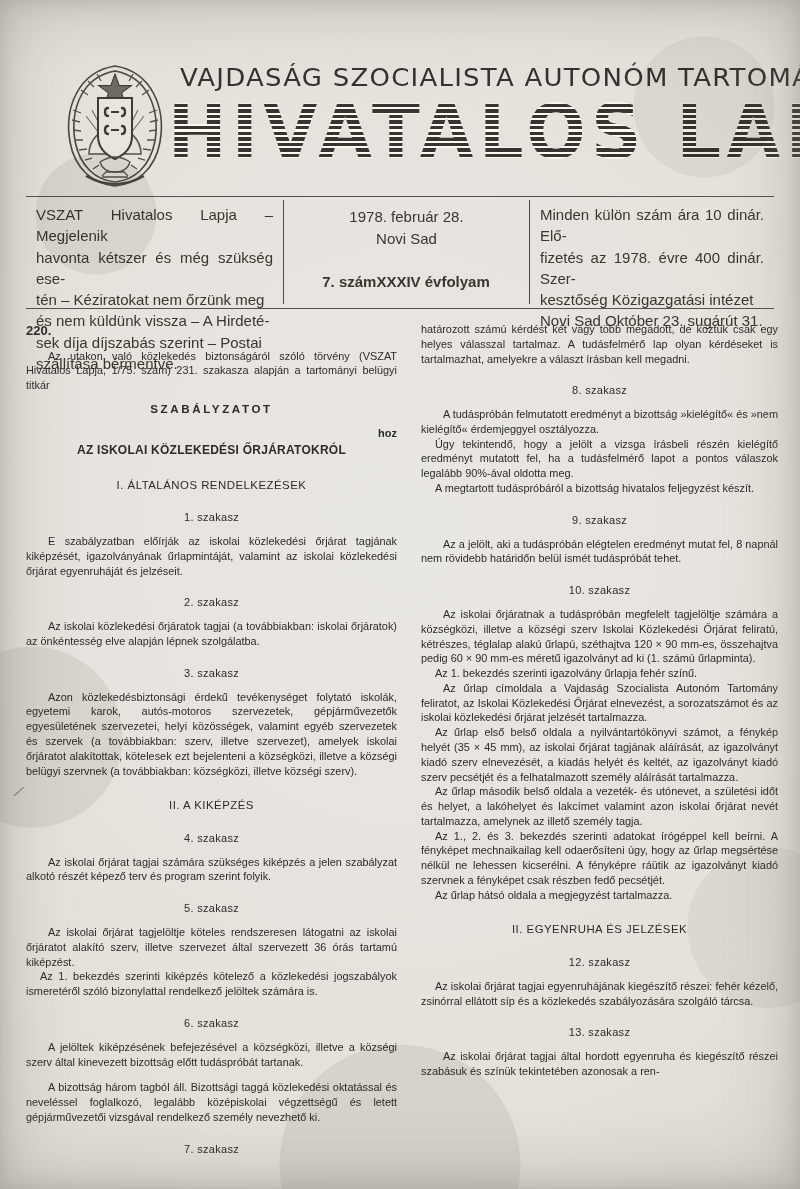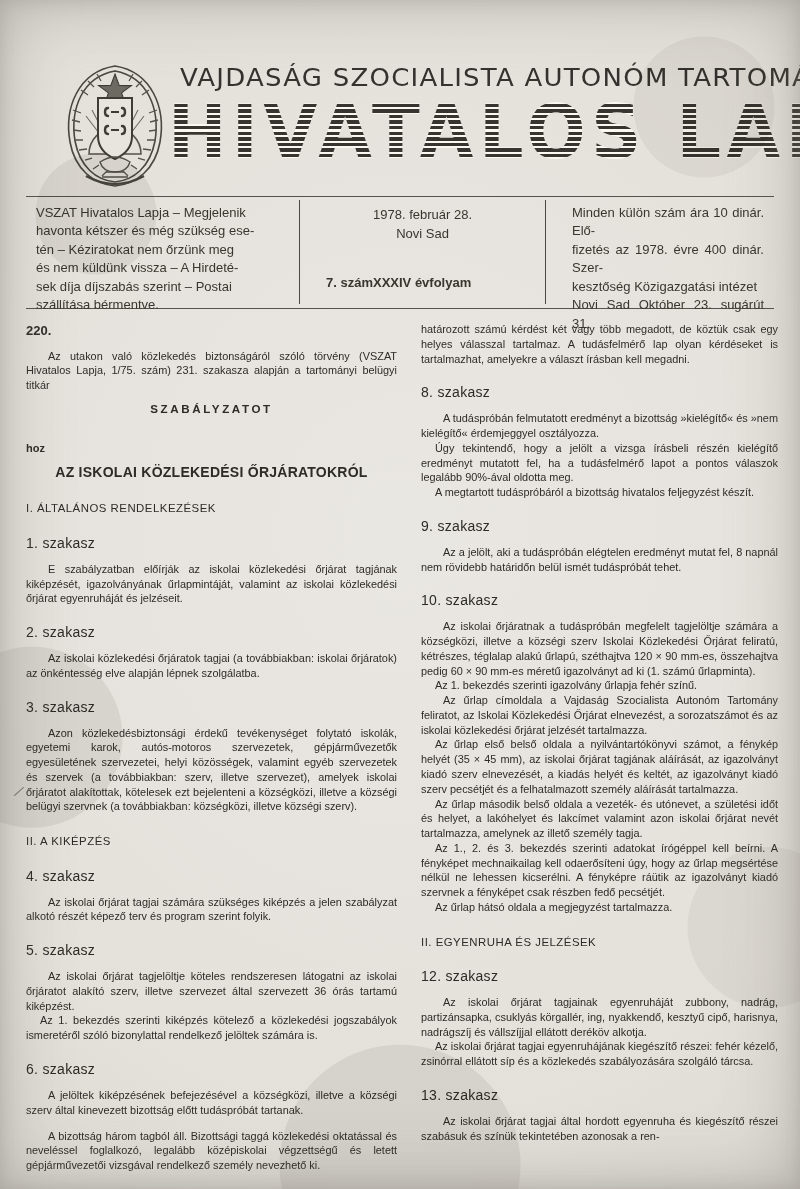--- a/index.html
+++ b/index.html
@@ -97,39 +97,37 @@
   }
   .rule.r-top  { top: 196px; }
   .rule.r-bot  { top: 308px; }
 
   
   .infobar {
     position: absolute;
     left: 26px; right: 26px; top: 200px;
     height: 104px;
     display: flex;
-    font-size: 13px;
+    font-size: 15px;
     line-height: 1.42;
     color: #38362f;
-    gap: 16px;
   }
   .infocell { padding: 4px 10px 0 10px; box-sizing: border-box; }
   .infocell.left   { width: 257px; text-align: justify; }
   .infocell.center { width: 247px; border-left: 1.3px solid #4a4842; border-right: 1.3px solid #4a4842;
                      position: relative; }
   .infocell.right  { flex: 1; text-align: justify; }
   .infocell.left .last { text-align: left; }
   .center-date { text-align: center; font-weight: 400; margin-top: 2px; }
   .center-city { text-align: center; font-weight: 400; margin-top: 1px; }
   .center-foot {
     position: absolute;
     left: 10px; right: 11px; bottom: 12px;
-    display: flex; justify-content: flex-start;
-    font-weight: 700;
-    margin-left: 16px;
+    display: flex; justify-content: center;
+    font-weight: 700;
   }
 
   
   .columns {
     position: absolute;
     left: 26px; right: 22px; top: 322px; bottom: 16px;
     display: flex;
     gap: 24px;
   }
   .col {
@@ -154,40 +152,41 @@
   p.tight { text-indent: 14px; }
 
   .h-decree {
     text-align: center;
     font-weight: 700;
     font-size: 11.6px;
     letter-spacing: 2.6px;
     margin-top: 8px;
   }
   .h-hoz {
-    text-align: left;
+    text-align: right;
     font-weight: 700;
     font-size: 11px;
-    margin-top: 24px;
+    margin-top: 9px;
   }
   .h-subject {
     text-align: center;
     font-weight: 700;
-    font-size: 14px;
-    margin-top: 7px;
+    font-size: 12px;
+    margin-top: 1px;
     letter-spacing: .25px;
   }
   .h-roman {
+    text-align: center;
     font-size: 11.4px;
     margin-top: 20px;
     letter-spacing: .5px;
   }
   .h-section {
-    text-align: left;
-    font-size: 14px;
+    text-align: center;
+    font-size: 11px;
     margin-top: 17px;
     margin-bottom: 9px;
     letter-spacing: .3px;
   }
 
   .stray-mark {
     position: absolute;
     left: 18px; top: 783px;
     font-size: 16px; color: #6d6a62;
     transform: rotate(16deg);
@@ -338,21 +337,20 @@
 
       <p class="ind">Az űrlap címoldala a Vajdaság Szocialista Autonóm Tartomány feliratot, az Iskolai Közlekedési Őrjárat elnevezést, a sorozatszámot és az iskolai közlekedési őrjárat jelzését tartalmazza.</p>
       <p class="tight">Az űrlap első belső oldala a nyilvántartókönyvi számot, a fénykép helyét (35 × 45 mm), az iskolai őrjárat tagjának aláírását, az igazolványt kiadó szerv elnevezését, a kiadás helyét és keltét, az igazolványt kiadó szerv pecsétjét és a felhatalmazott személy aláírását tartalmazza.</p>
       <p class="tight">Az űrlap második belső oldala a vezeték- és utónevet, a születési időt és helyet, a lakóhelyet és lakcímet valamint azon iskolai őrjárat nevét tartalmazza, amelynek az illető személy tagja.</p>
       <p class="tight">Az 1., 2. és 3. bekezdés szerinti adatokat írógéppel kell beírni. A fényképet mechnaikailag kell odaerősíteni úgy, hogy az űrlap megsértése nélkül ne lehessen kicserélni. A fényképre ráütik az igazolványt kiadó szervnek a fényképet csak részben fedő pecsétjét.</p>
       <p class="tight">Az űrlap hátsó oldala a megjegyzést tartalmazza.</p>
 
       <div class="h-roman">II. EGYENRUHA ÉS JELZÉSEK</div>
 
       <div class="h-section">12. szakasz</div>
-      <p class="ind">Az iskolai őrjárat tagjainak egyenruháját zubbony, nadrág, partizánsapka, csuklyás körgallér, ing, nyakkendő, kesztyű cipő, harisnya, nadrágszíj és vállszíjjal ellátott deréköv alkotja.</p>
       <p class="tight">Az iskolai őrjárat tagjai egyenruhájának kiegészítő részei: fehér kézelő, zsinórral ellátott síp és a közlekedés szabályozására szolgáló tárcsa.</p>
 
       <div class="h-section">13. szakasz</div>
       <p class="ind">Az iskolai őrjárat tagjai által hordott egyenruha és kiegészítő részei szabásuk és színük tekintetében azonosak a ren-</p>
     </div>
   </div>
 
   <div class="stray-mark">⁄</div>
 
   <div class="grain"></div>

